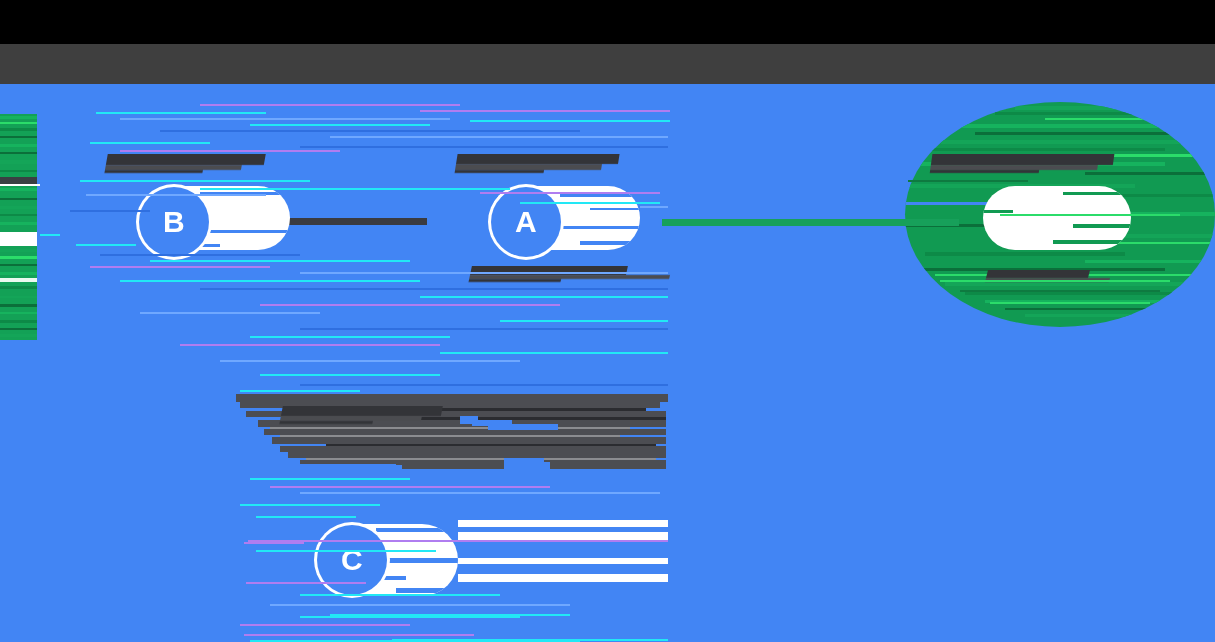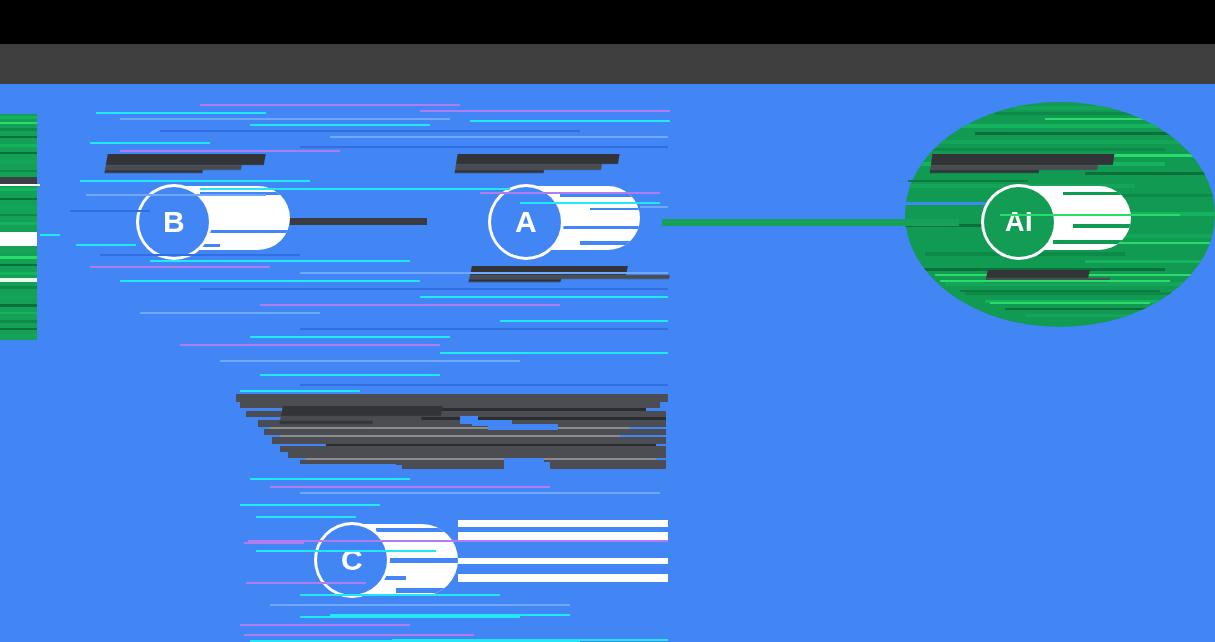--- a/index.html
+++ b/index.html
@@ -232,23 +232,20 @@
       <span style="visibility:hidden">corrupted-label-ai</span>
       <div class="m1" style="top:0;height:11px;"></div>
       <div class="m2" style="top:11px;height:5px;width:92%;"></div>
       <div class="m1" style="top:16px;height:3px;width:60%;"></div>
     </div>
     <div class="pill" style="left:983px;top:102px;width:148px;height:64px;">
       <div class="tear g" style="top:6px;height:3px;left:80px;width:68px;"></div>
       <div class="tear g" style="top:24px;height:3px;left:0;width:30px;"></div>
       <div class="tear g" style="top:38px;height:4px;left:90px;width:58px;"></div>
       <div class="tear g" style="top:54px;height:4px;left:70px;width:78px;"></div>
-    </div>
-    <div class="avatar green" style="left:984px;top:103px;width:70px;height:70px;font-size:27px;">
-      <span>AI</span>
     </div>
     <div class="glabel" style="left:986px;top:186px;width:124px;height:16px;font-size:13px;transform:skewX(-14deg);">
       <span style="visibility:hidden">corrupted-tag</span>
       <div class="m1" style="top:0;height:8px;width:82%;"></div>
       <div class="m2" style="top:8px;height:4px;width:100%;"></div>
     </div>
 
     <div>
       <div class="sc cy" style="left:96px;top:28px;width:170px;"></div>
       <div class="sc mg" style="left:200px;top:20px;width:260px;"></div>

